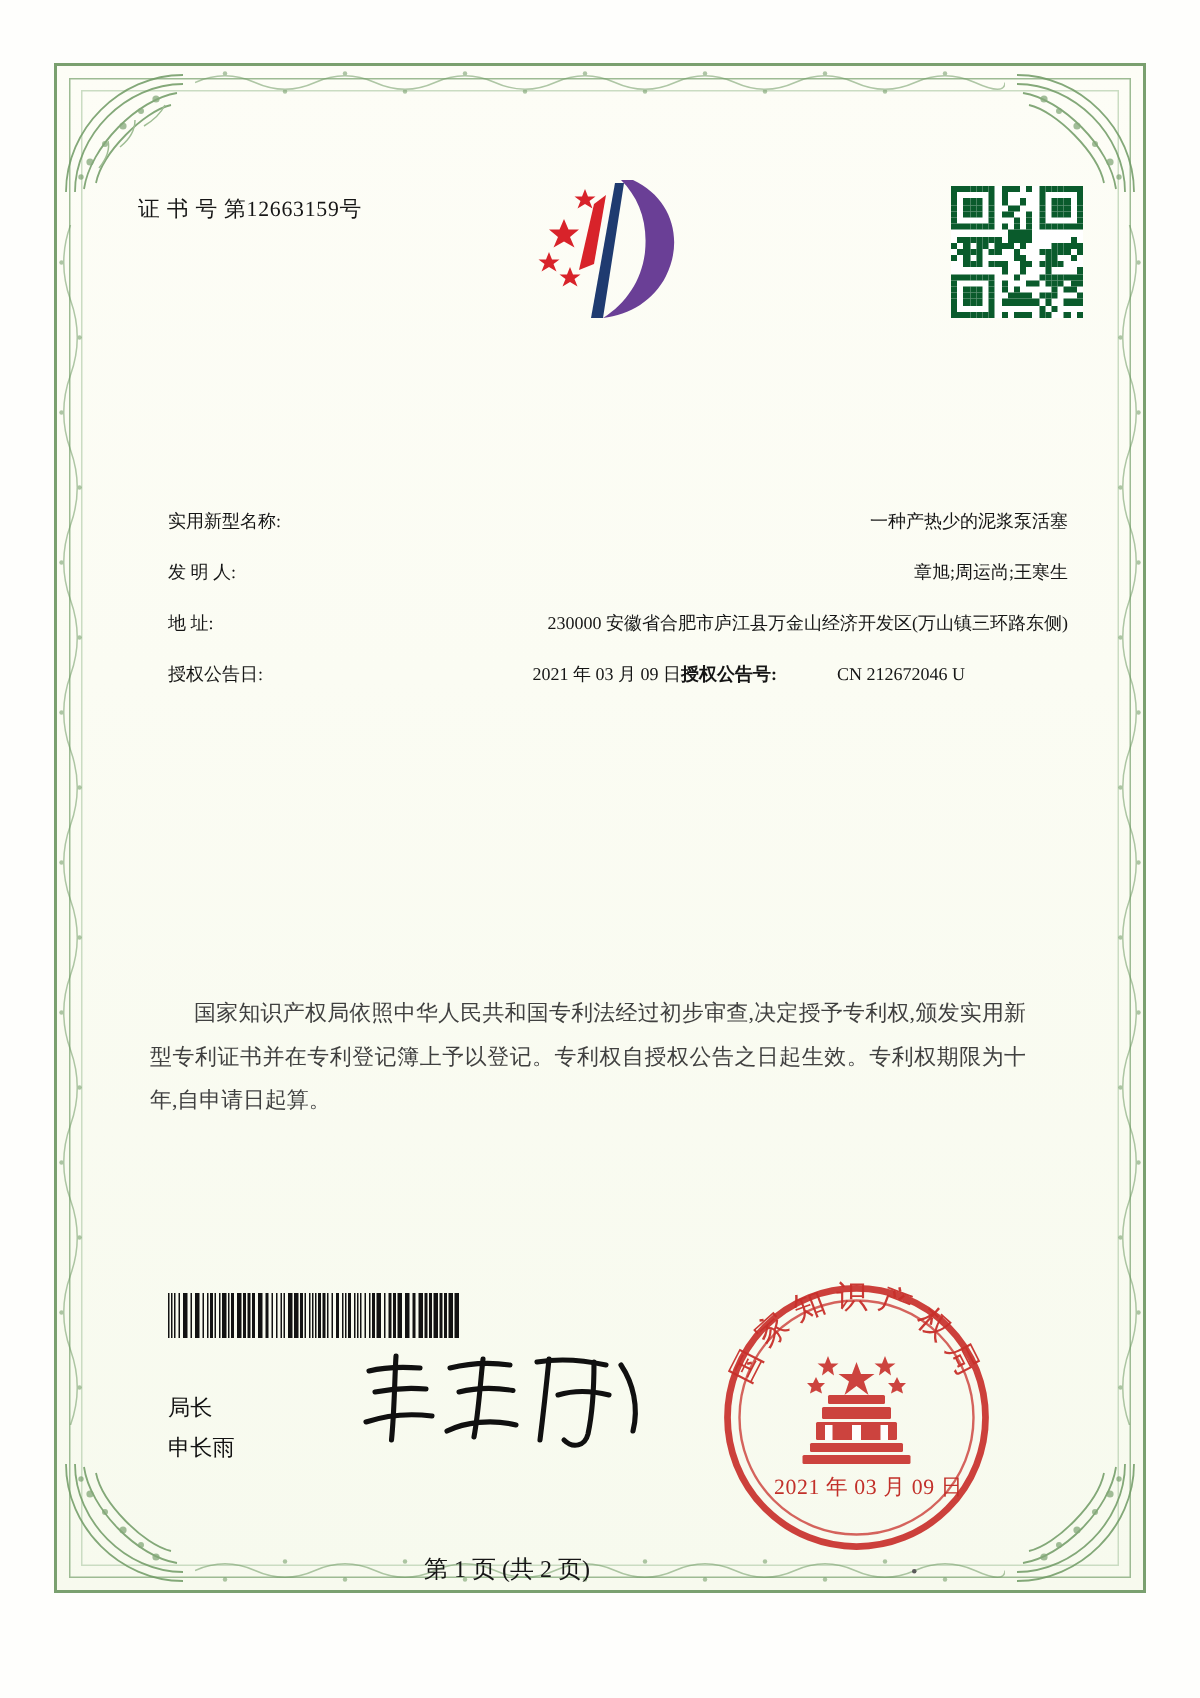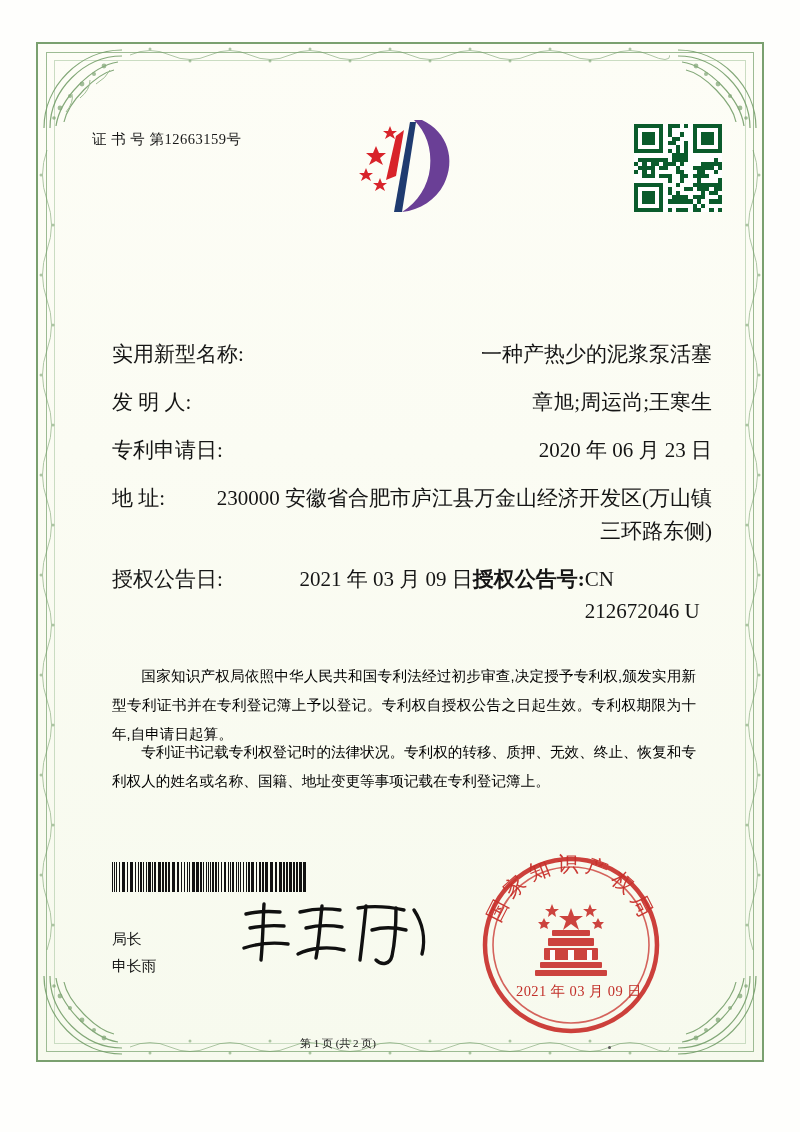--- a/index.html
+++ b/index.html
@@ -112,21 +112,21 @@
   
   .fields {
     position: absolute;
     left: 112px; top: 338px;
     width: 600px;
   }
   .row {
     display: flex;
     align-items: flex-start;
     margin-bottom: 15.5px;
-    font-size: 21px;
+    font-size: 12px;
     line-height: 1.55;
     color: #151515;
   }
   .row .lab {
     flex: 0 0 92px;
     white-space: nowrap;
     letter-spacing: 0px;
   }
   .row .val {
     flex: 1 1 auto;
@@ -134,27 +134,27 @@
     text-align: right;
   }
   .row .val.mono-ish { letter-spacing: .6px; }
   .row.two .val-a { flex: 0 0 250px; }
   .row.two .lab-b { flex: 0 0 104px; white-space: nowrap; font-weight: bold; }
   .row.two .val-b { flex: 1 1 auto; }
 
   
   .para {
     position: absolute;
-    left: 112px;
+    left: 100px;
     width: 584px;
     font-size: 14.6px;
     line-height: 2.0;
     text-align: justify;
-    color: #000000;
-    font-family: Liberation Sans, sans-serif;
+    color: #404040;
+    font-family: Liberation Serif, serif;
   }
   .para.p1 { top: 662px; }
   .para.p2 { top: 738px; }
   .para .ind { display: inline-block; width: 2em; }
 
   
   .barcode {
     position: absolute;
     left: 112px; top: 862px;
     width: 196px; height: 30px;
@@ -192,21 +192,21 @@
     color: #c2302a;
     letter-spacing: .4px;
   }
 
   
   .page-no {
     position: absolute;
     left: 0; top: 1036px;
     width: 676px;
     text-align: center;
-    font-size: 11px;
+    font-size: 16px;
     color: #161616;
   }
   .footer-note {
     position: absolute;
     left: 0; top: 1084px;
     width: 800px;
     text-align: center;
     font-size: 13.8px;
     color: #3d3d3d;
     letter-spacing: 1px;
@@ -863,41 +863,36 @@
       <span class="lab">实用新型名称:</span>
       <span class="val">一种产热少的泥浆泵活塞</span>
     </div>
 
     <div class="row">
       <span class="lab">发  明  人:</span>
       <span class="val">章旭;周运尚;王寒生</span>
     </div>
 
 
-    <div class="row">
-      <span class="lab">专利申请日:</span>
-      <span class="val">2020 年 06 月 23 日</span>
-    </div>
 
 
     <div class="row">
       <span class="lab">地     址:</span>
       <span class="val">230000  安徽省合肥市庐江县万金山经济开发区(万山镇三环路东侧)</span>
     </div>
 
     <div class="row two">
       <span class="lab">授权公告日:</span>
       <span class="val val-a">2021 年 03 月 09 日</span>
       <span class="lab-b">授权公告号:</span>
       <span class="val-b">CN 212672046 U</span>
     </div>
   </div>
 
   <div class="para p1"><span class="ind"></span><span>国家知识产权局依照中华人民共和国专利法经过初步审查,决定授予专利权,颁发实用新型专利证书并在专利登记簿上予以登记。专利权自授权公告之日起生效。专利权期限为十年,自申请日起算。</span></div>
-  <div class="para p2"><span class="ind"></span><span>专利证书记载专利权登记时的法律状况。专利权的转移、质押、无效、终止、恢复和专利权人的姓名或名称、国籍、地址变更等事项记载在专利登记簿上。</span></div>
 
   <div class="barcode" id="barcode">
       <i style="width: 1px; background: rgb(18, 18, 18); margin-right: 1px;"></i>
       <i style="width: 1px; background: rgb(18, 18, 18); margin-right: 1px;"></i>
       <i style="width: 1px; background: rgb(18, 18, 18); margin-right: 2px;"></i>
       <i style="width: 1px; background: rgb(18, 18, 18); margin-right: 2px;"></i>
       <i style="width: 3px; background: rgb(18, 18, 18); margin-right: 2px;"></i>
       <i style="width: 1px; background: rgb(18, 18, 18); margin-right: 2px;"></i>
       <i style="width: 3px; background: rgb(18, 18, 18); margin-right: 2px;"></i>
       <i style="width: 1px; background: rgb(18, 18, 18); margin-right: 2px;"></i>

